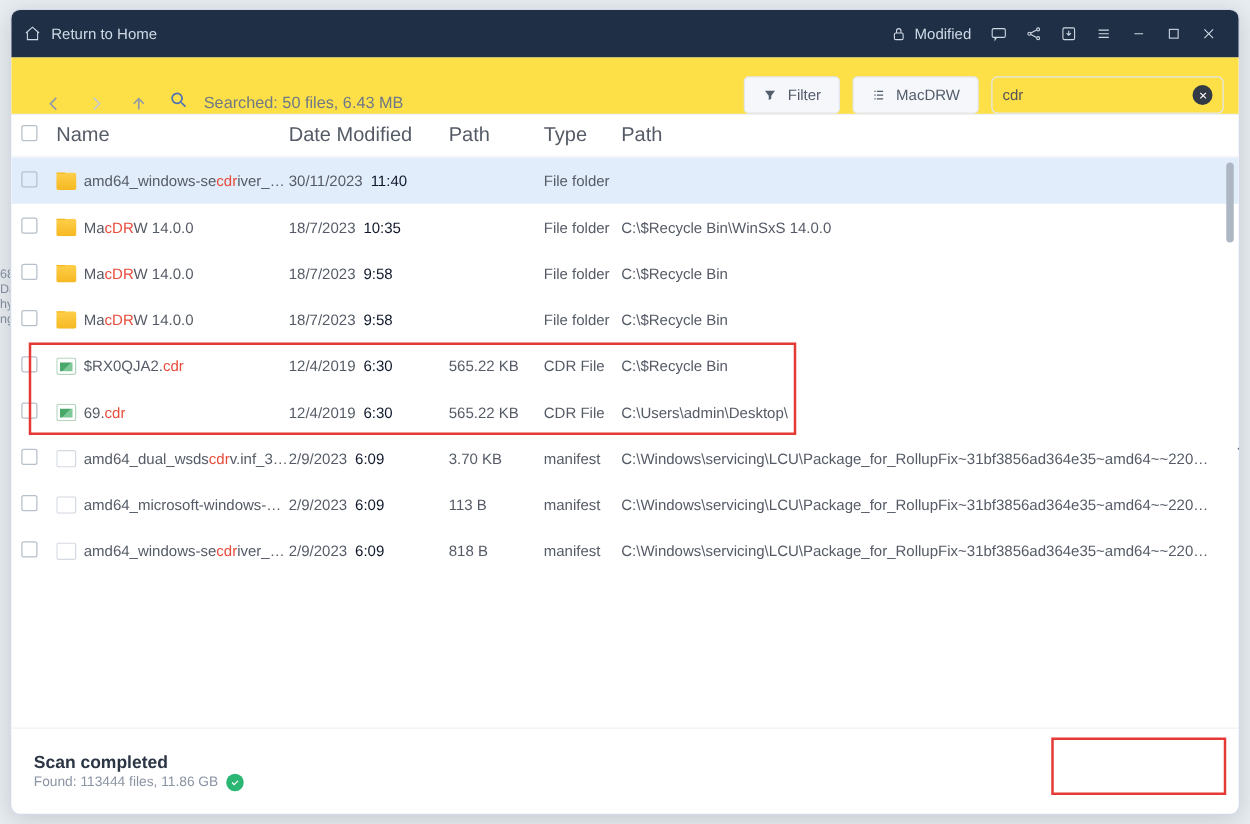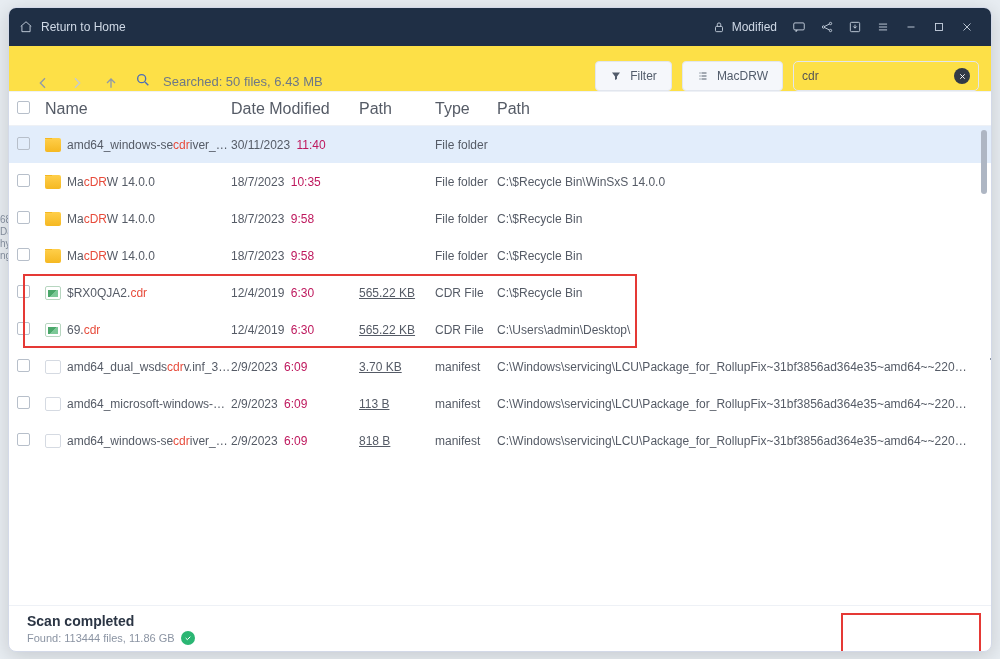--- a/index.html
+++ b/index.html
@@ -63,22 +63,22 @@
   .rows { flex:1; overflow:hidden; position:relative; }
   .row {
     height:37px; display:flex; align-items:center; font-size:12px; color:#555b66;
     padding-left:8px;
   }
   .row.selected{background:#e2edfb;}
   .row .c-chk{width:28px;}
   .row .c-name{flex:0 0 186px; display:flex; align-items:center; gap:6px; white-space:nowrap; overflow:hidden;}
   .row .c-name .txt{overflow:hidden;text-overflow:ellipsis;}
   .row .c-date{flex:0 0 128px;}
-  .row .c-date .time{color:#be185d; margin-left:3px;}
-  .row .c-size{flex:0 0 76px;text-decoration:underline;}
+  .row .c-date .time{color:#0f172a; margin-left:3px;}
+  .row .c-size{flex:0 0 76px;}
   .row .c-type{flex:0 0 62px;}
   .row .c-path{flex:1; white-space:nowrap; overflow:hidden; text-overflow:ellipsis; padding-right:18px;}
   .hl{color:#e74c3c;}
 
   .ficon{width:16px;height:14px;flex-shrink:0;}
   .ficon.folder{background:linear-gradient(#ffcf4b,#f5b821);border-radius:2px;position:relative;}
   .ficon.folder::before{content:"";position:absolute;top:-2px;left:0;width:7px;height:3px;background:#f5b821;border-radius:2px 2px 0 0;}
   .ficon.img{background:#fff;border:1px solid #b7d6c0;border-radius:2px;position:relative;}
   .ficon.img::after{content:"";position:absolute;inset:3px 2px 2px 2px;background:linear-gradient(135deg,#4aa76a 50%,#7cc897 50%);}
   .ficon.doc{background:#fff;border:1px solid #d5dae2;border-radius:2px;}
@@ -88,21 +88,21 @@
   .redbox.rows-hl{left:14px;top:148px;width:614px;height:74px;}
 
   
   .scrollbar{position:absolute;right:4px;top:4px;width:6px;height:64px;background:#aeb6c3;border-radius:3px;}
 
   
   .collapse-caret{position:absolute;right:-9px;top:342px;width:0;height:0;border-top:9px solid transparent;border-bottom:9px solid transparent;border-right:10px solid #1f2f45;}
 
   
   .footer{
-    height:46px; border-top:1px solid #eef1f6; display:flex; align-items:center;
+    height:69px; border-top:1px solid #eef1f6; display:flex; align-items:center;
     justify-content:space-between; padding:0 18px; flex-shrink:0; position:relative;
   }
   .footer .left{display:flex;flex-direction:column;gap:2px;}
   .footer .left h3{font-size:14px;color:#2b3544;font-weight:600;}
   .footer .left .sub{font-size:11px;color:#8b94a3;display:flex;align-items:center;gap:6px;}
   .footer .left .ok{width:14px;height:14px;border-radius:50%;background:#2bb673;display:inline-flex;align-items:center;justify-content:center;}
   .footer .left .ok svg{width:8px;height:8px;stroke:#fff;stroke-width:3;fill:none;}
   .recover-btn{
     height:36px;padding:0 24px;background:#2f7cf6;color:#fff;font-size:13px;border:none;
     border-radius:5px;cursor:pointer;

